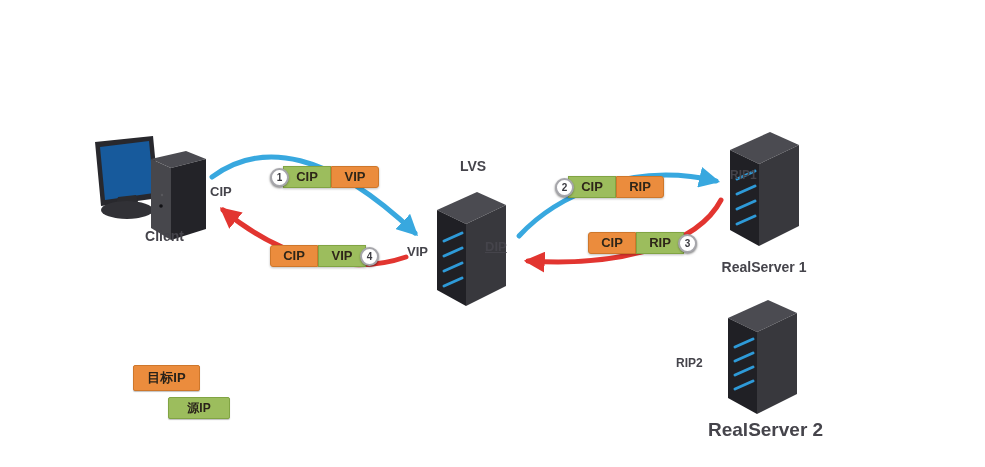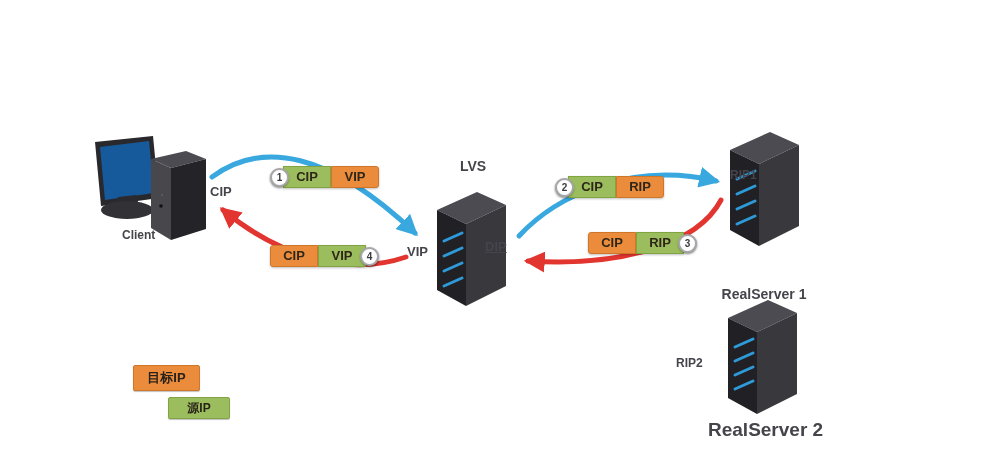--- a/index.html
+++ b/index.html
@@ -7,26 +7,26 @@
     position:relative;width:985px;height:467px;background:#ffffff;overflow:hidden;
     font-family:"Liberation Sans",sans-serif;
   }
   #scene{position:absolute;left:0;top:0;}
   .title{
     position:absolute;left:368px;top:62px;width:200px;text-align:center;
     font-size:26px;font-weight:bold;letter-spacing:.5px;color:var(--title,#313039);
   }
   .lbl{position:absolute;font-weight:bold;color:var(--label,#45444B);white-space:pre;}
   .lbl-cip{left:210px;top:184px;font-size:13px;}
-  .lbl-client{left:122px;top:228px;width:62px;text-align:left;font-size:12px;}
+  .lbl-client{left:122px;top:228px;width:62px;text-align:right;font-size:14px;}
   .lbl-lvs{left:448px;top:158px;width:50px;text-align:center;font-size:14px;}
   .lbl-vip{left:407px;top:244px;font-size:13px;}
   .lbl-dip{left:485px;top:239px;font-size:13px;text-decoration:underline;}
   .lbl-rip1{left:697px;top:168px;font-size:12px;margin-left:33px;}
-  .lbl-rs1{left:708px;top:259px;width:112px;text-align:center;font-size:14px;margin-top:27px;}
+  .lbl-rs1{left:708px;top:259px;width:112px;text-align:center;font-size:14px;}
   .lbl-rip2{left:676px;top:356px;font-size:12px;}
   .lbl-rs2{left:708px;top:419px;width:112px;text-align:left;font-size:19px;}
   .pkt{position:absolute;display:flex;filter:drop-shadow(0 1px 1px rgba(0,0,0,.25));}
   .fld{
     width:46px;height:20px;line-height:20px;text-align:center;
     font-size:13px;font-weight:bold;color:#2e2619;
   }
   .fld.src{background:var(--green,#9CBD5D);border:1px solid var(--green-border,#81A443);}
   .fld.dst{background:var(--orange,#EB8C3D);border:1px solid var(--orange-border,#CE772B);}
   .fld:first-child{border-radius:3px 0 0 3px;}

